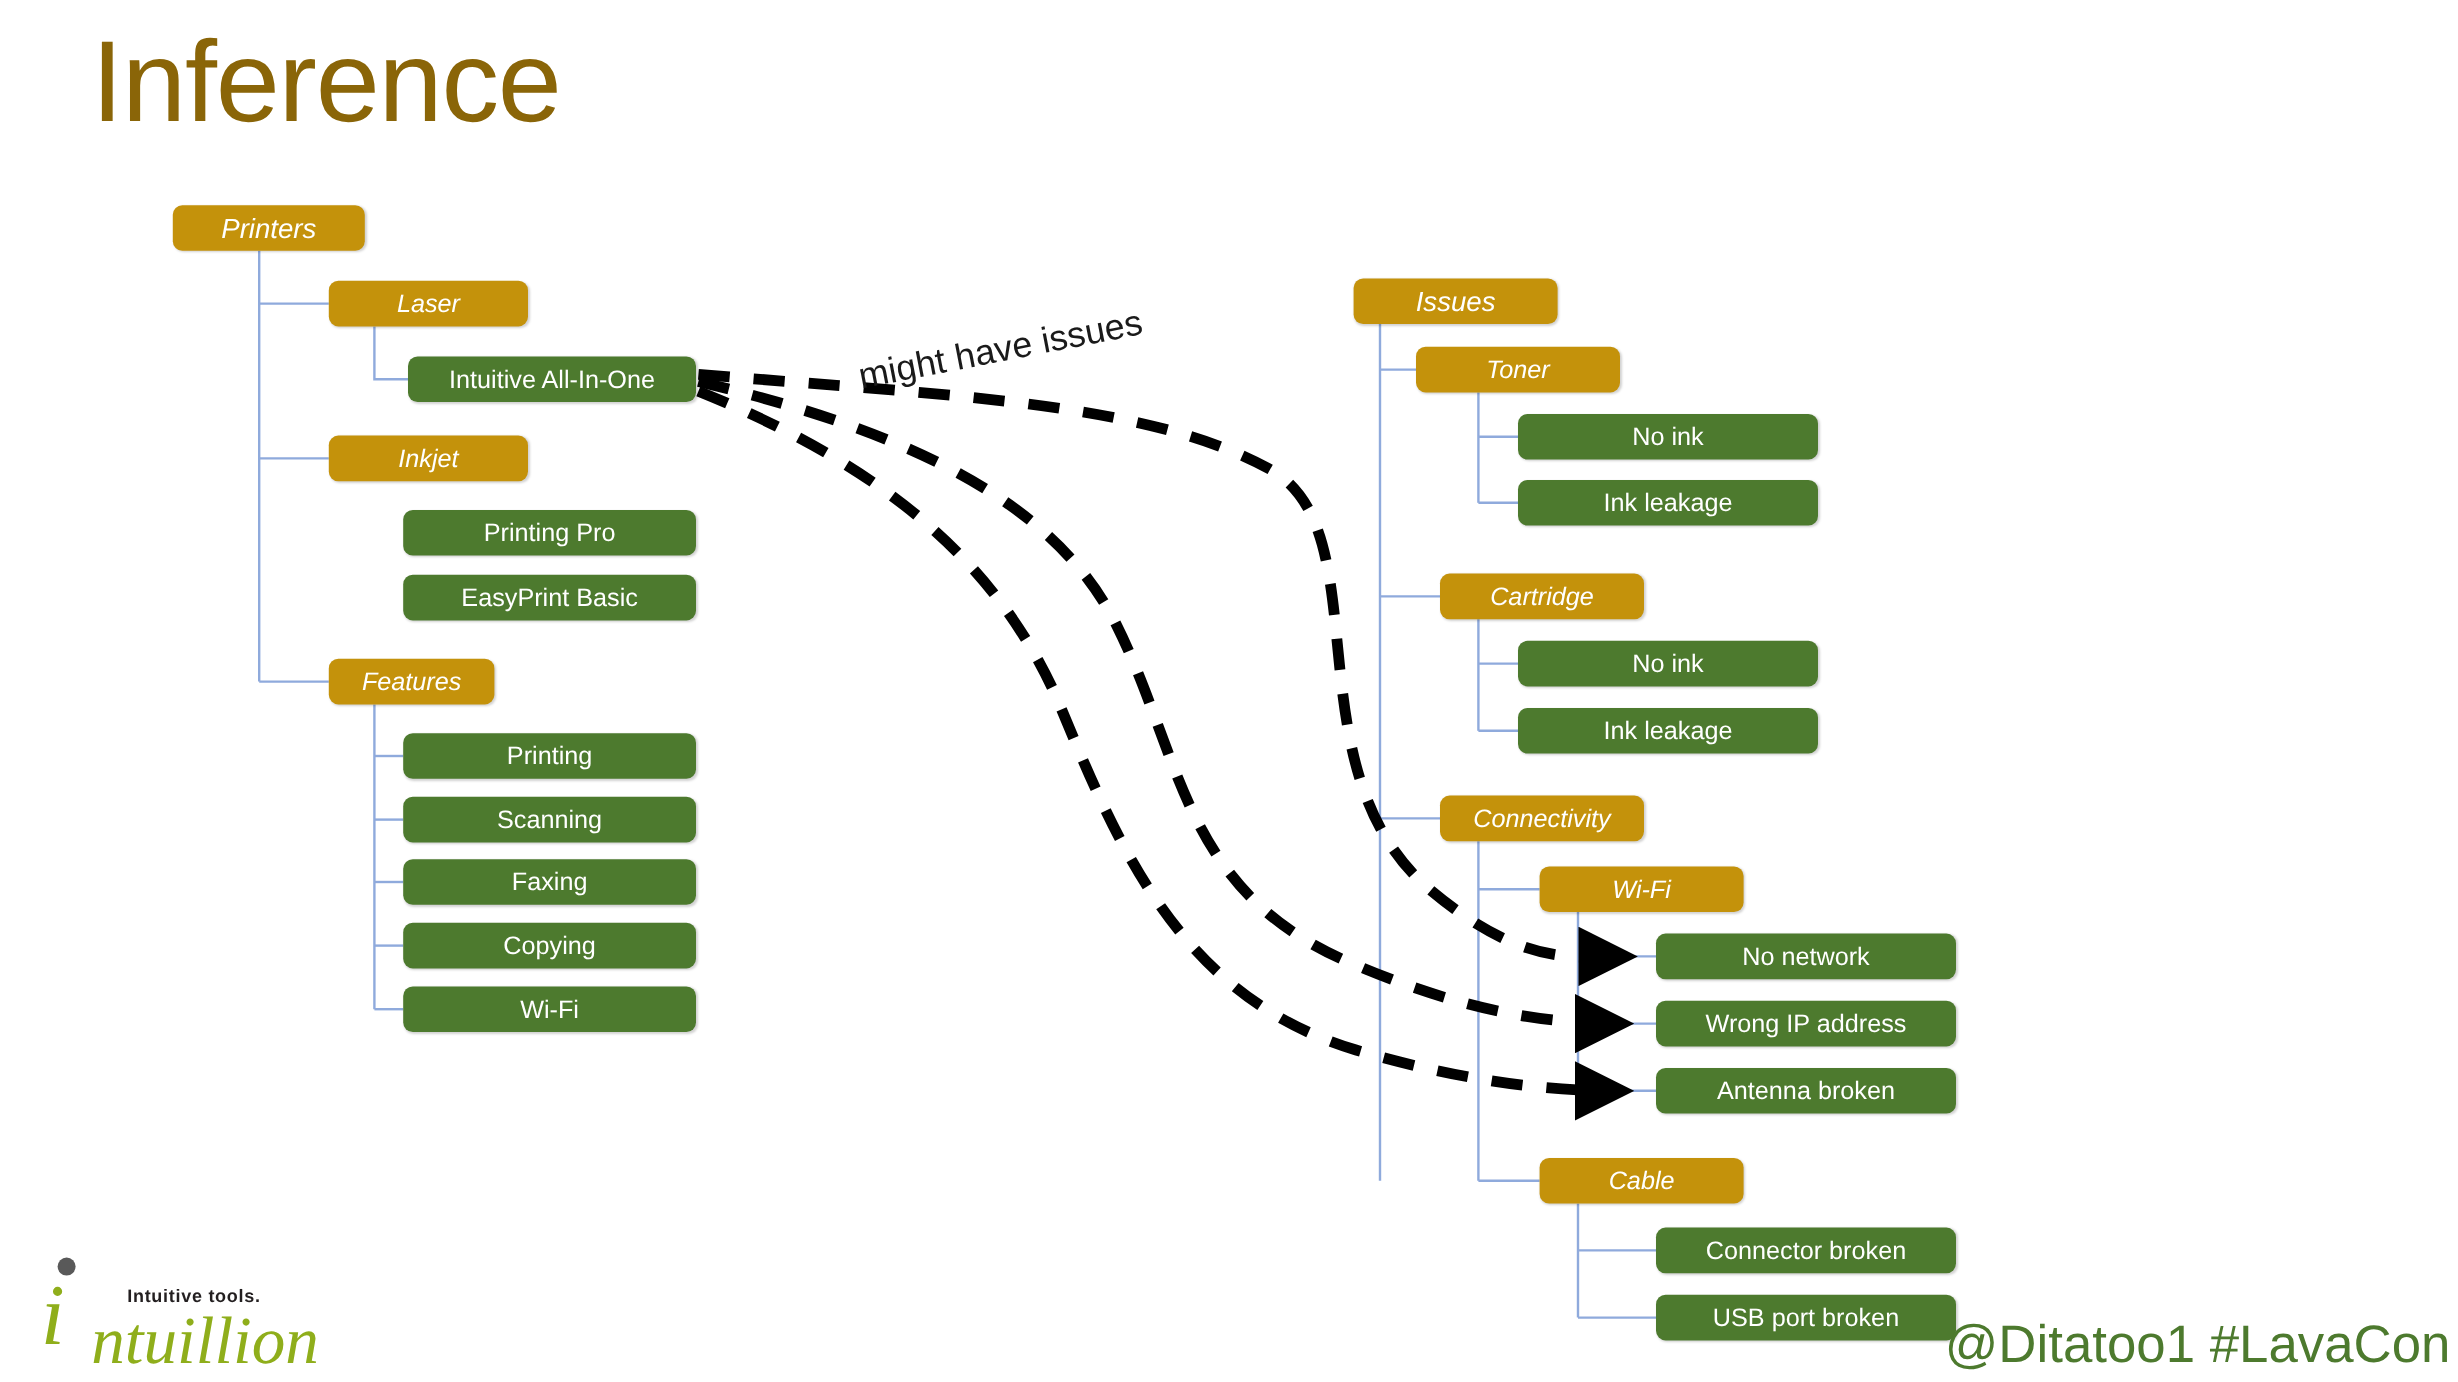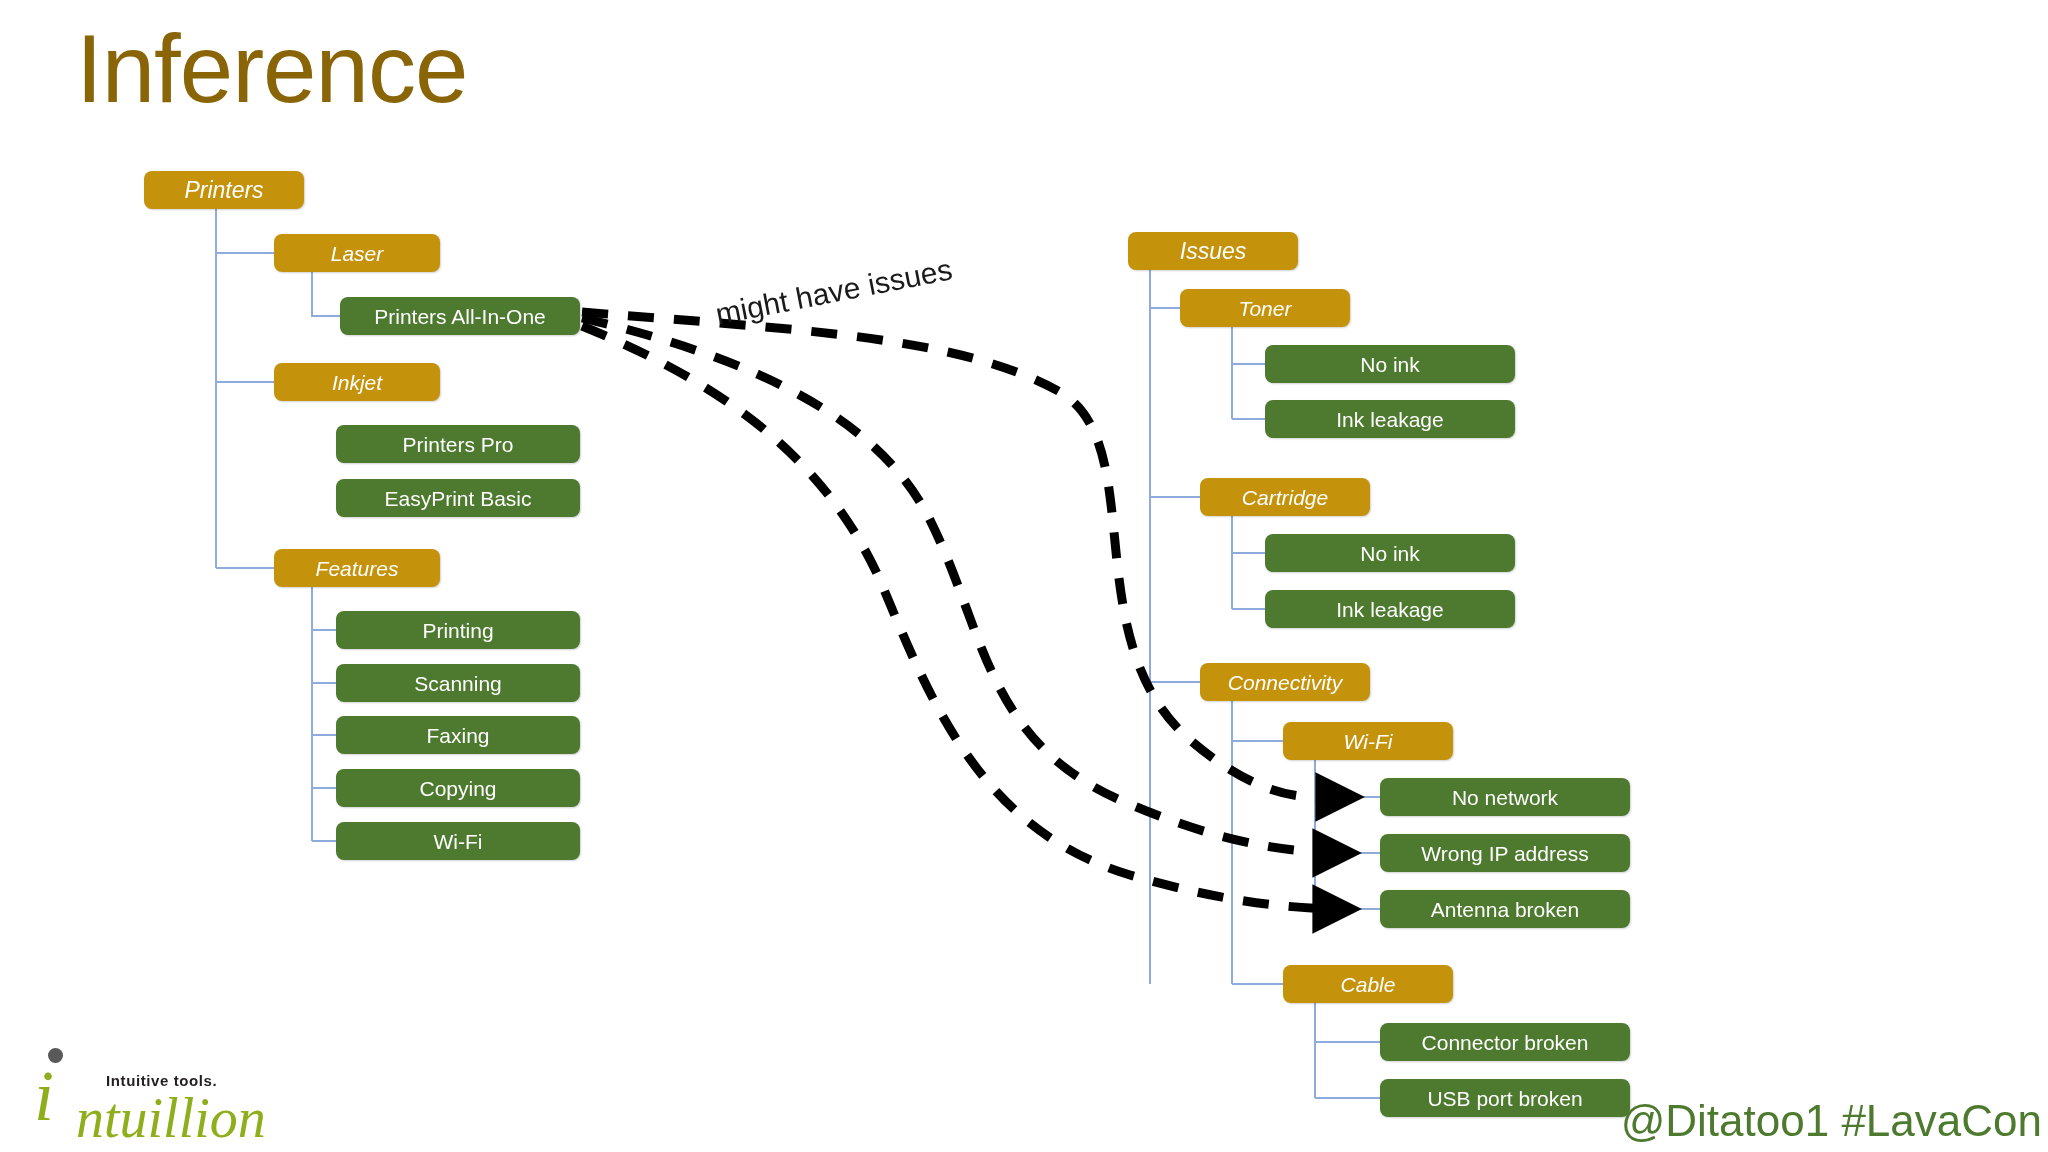--- a/index.html
+++ b/index.html
@@ -168,32 +168,32 @@
 
   <div class="handle">@Ditatoo1 #LavaCon</div>
 
 <div class="node cat lg" style="left: 144px; top: 171px; width: 160px; height: 38px;">
       <span>Printers</span>
     </div>
     <div class="node cat" style="left: 274px; top: 234px; width: 166px; height: 38px;">
       <span>Laser</span>
     </div>
     <div class="node leaf" style="left: 340px; top: 297px; width: 240px; height: 38px;">
-      <span>Printers All-In-One</span>
+      <span>Intuitive All-In-One</span>
     </div>
     <div class="node cat" style="left: 274px; top: 363px; width: 166px; height: 38px;">
       <span>Inkjet</span>
     </div>
     <div class="node leaf" style="left: 336px; top: 425px; width: 244px; height: 38px;">
-      <span>Printers Pro</span>
+      <span>Printing Pro</span>
     </div>
     <div class="node leaf" style="left: 336px; top: 479px; width: 244px; height: 38px;">
       <span>EasyPrint Basic</span>
     </div>
-    <div class="node cat" style="left: 274px; top: 549px; width: 166px; height: 38px; text-align: right;">
+    <div class="node cat" style="left: 274px; top: 549px; width: 138px; height: 38px; text-align: right;">
       <span>Features</span>
     </div>
     <div class="node leaf" style="left: 336px; top: 611px; width: 244px; height: 38px;">
       <span>Printing</span>
     </div>
     <div class="node leaf" style="left: 336px; top: 664px; width: 244px; height: 38px;">
       <span>Scanning</span>
     </div>
     <div class="node leaf" style="left: 336px; top: 716px; width: 244px; height: 38px;">
       <span>Faxing</span>

